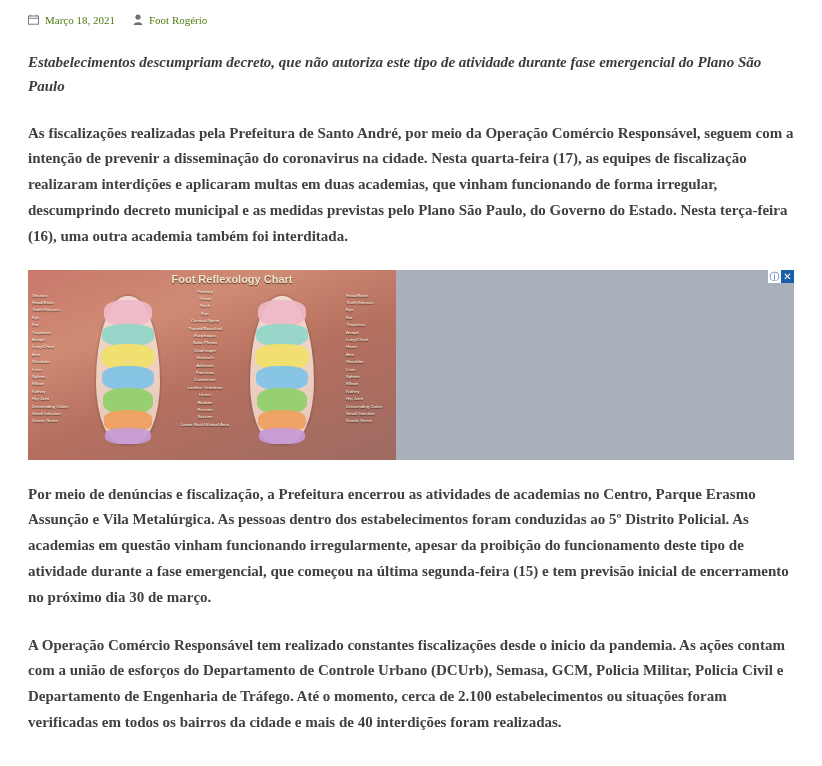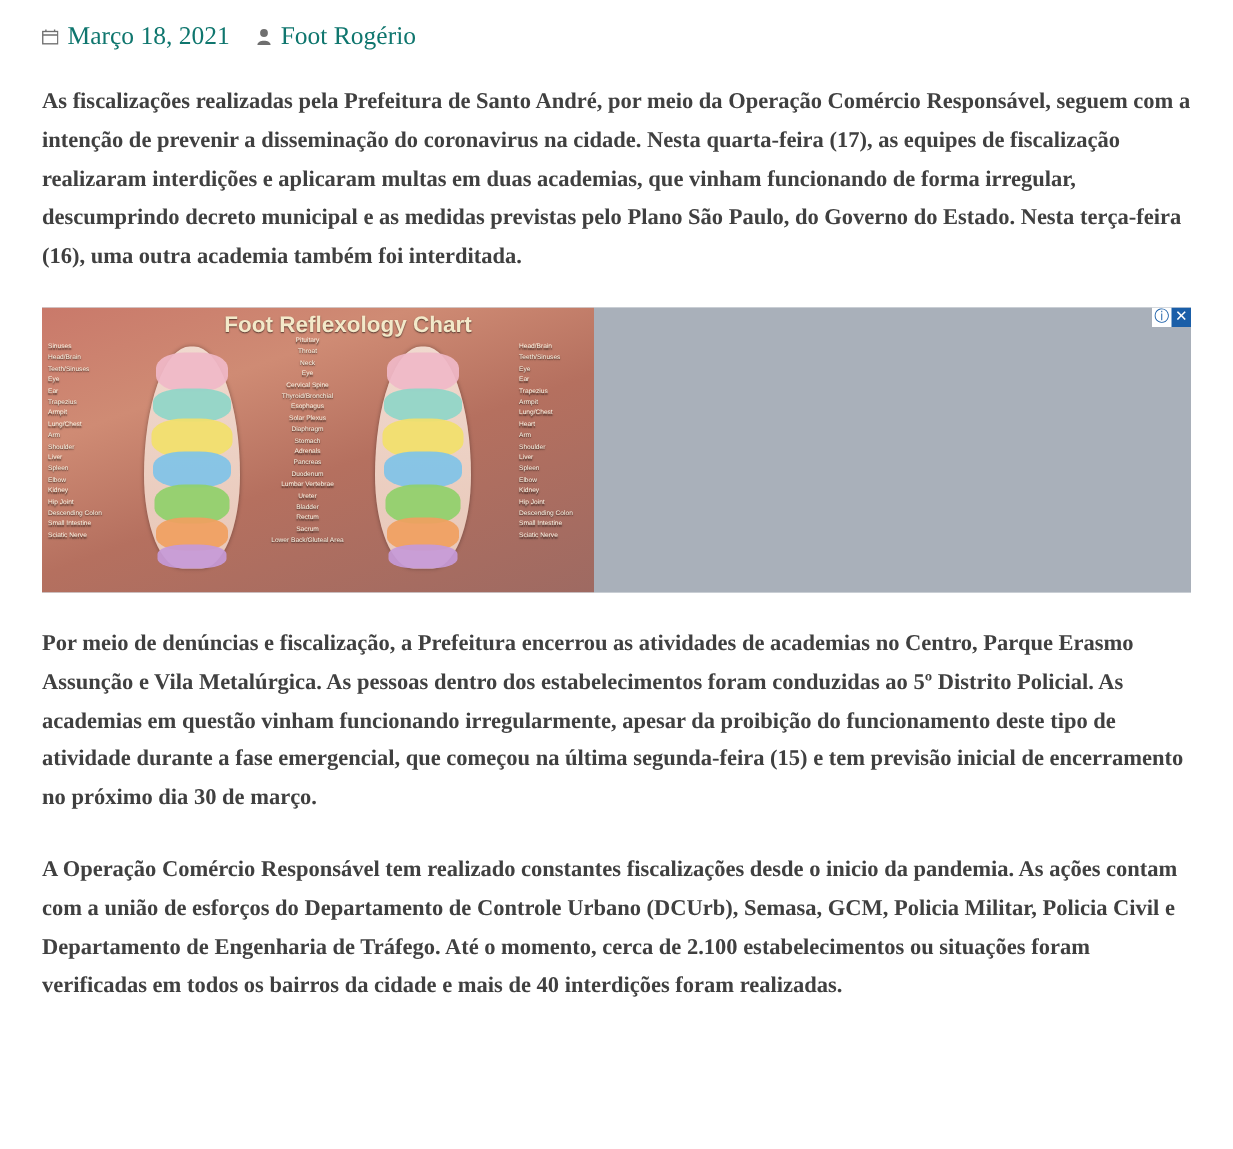--- a/index.html
+++ b/index.html
@@ -33,25 +33,24 @@
   }
   .meta-row {
     display: flex;
     align-items: center;
     gap: 18px;
     margin-top: 14px;
     margin-bottom: 0;
   }
   .meta-item {
     display: flex;
-    align-items: center;
     gap: 6px;
     font-family: "Liberation Serif", serif;
-    font-size: 17px;
-    color: #0f766e;
+    font-size: 11px;
+    color: #4d7c0f;
   }
   .meta-icon {
     display: inline-block;
     color: #6f6f6f;
     font-size: 11px;
     line-height: 1;
   }
   .meta-icon svg { display: block; }
   .lede {
     font-family: "Liberation Serif", serif;
@@ -117,21 +116,21 @@
     background: linear-gradient(160deg,#c9796a 0%, #cf8b74 28%, #b5705f 55%, #9e6a62 100%);
     overflow: hidden;
   }
   .chart-title {
     position: absolute;
     top: 3px;
     left: 0;
     width: 100%;
     text-align: center;
     font-family: "Liberation Sans", sans-serif;
-    font-size: 15px;
+    font-size: 11px;
     font-weight: bold;
     color: #f3e9c9;
     text-shadow: 0 1px 1px rgba(0,0,0,.6);
     padding-left: 40px;
   }
   .foot {
     position: absolute;
     border-radius: 48% 48% 40% 40% / 58% 58% 42% 42%;
     background: linear-gradient(180deg,#f0d9ce 0%, #e8c7b8 100%);
     box-shadow: 0 0 3px rgba(0,0,0,.35);
@@ -188,20 +187,21 @@
       <span class="meta-icon">
         <svg width="10" height="11" viewBox="0 0 10 11" aria-hidden="true">
           <circle cx="5" cy="3" r="2.6" fill="#6f6f6f"></circle>
           <path d="M0.6 11 C0.6 7.3 9.4 7.3 9.4 11 Z" fill="#6f6f6f"></path>
         </svg>
       </span>
       <span>Foot Rogério</span>
     </div>
   </div>
 
+  <p class="lede">Estabelecimentos descumpriam decreto, que não autoriza este tipo de atividade durante fase emergencial do Plano São Paulo</p>
 
   <p class="body-text">As fiscalizações realizadas pela Prefeitura de Santo André, por meio da Operação Comércio Responsável, seguem com a intenção de prevenir a disseminação do coronavirus na cidade. Nesta quarta-feira (17), as equipes de fiscalização realizaram interdições e aplicaram multas em duas academias, que vinham funcionando de forma irregular, descumprindo decreto municipal e as medidas previstas pelo Plano São Paulo, do Governo do Estado. Nesta terça-feira (16), uma outra academia também foi interditada.</p>
 
   <div class="ad-block">
 
     <div class="ad-right-fill"></div>
 
     <div class="ad-image">
       <div class="chart-title">Foot Reflexology Chart</div>
 

